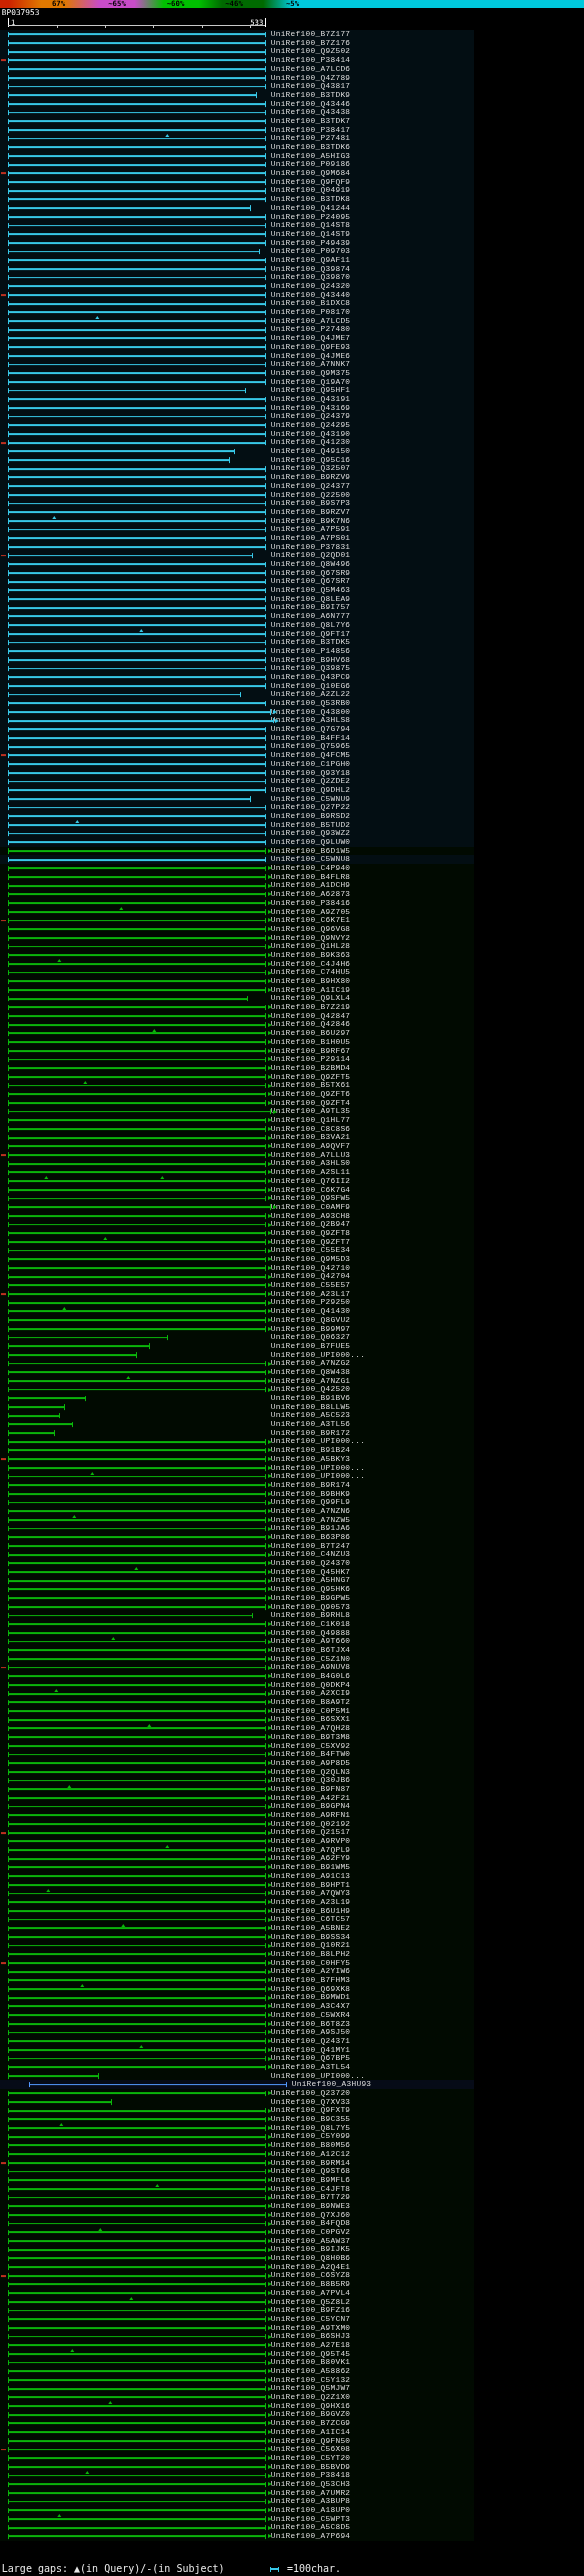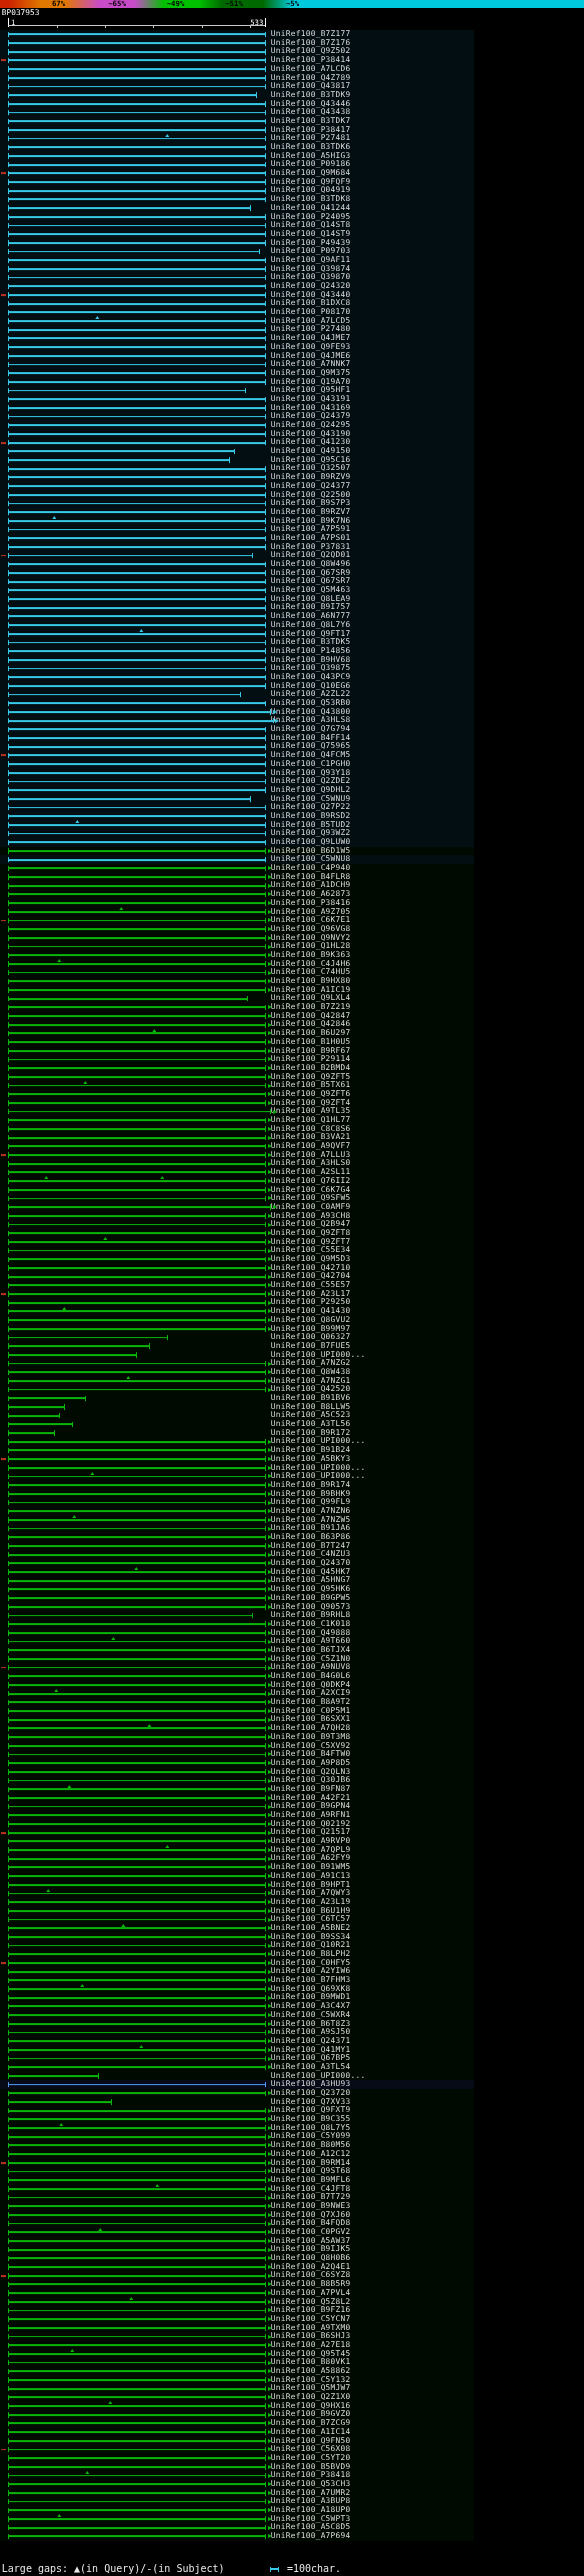--- a/index.html
+++ b/index.html
@@ -25,25 +25,25 @@
   .rstart {
     position:absolute; left:8.2px; top:0.9px; color:#fff; font-size:7.3px; line-height:9.1px;
     border-left:0.9px solid #fff; padding-left:1.8px;
   }
   .rend {
     position:absolute; right:1.8px; top:0.9px; color:#fff; font-size:7.3px; line-height:9.1px;
     border-right:0.9px solid #fff; padding-right:1.8px;
   }
 
   
-  .rows { width:474px; }
+  .rows { width:474px;font-family:Liberation Mono, monospace; }
   .row { height:8.7px; display:flex; align-items:stretch; }
   .row.c { background:rgba(20,90,120,0.16); }
   .row.g { background:rgba(10,80,10,0.13); }
-  .row.b { background:rgba(40,70,140,0.16); }
+  .row.b { background:rgba(40,70,140,0.16);padding-left:21px; }
   .bars { width:268px; flex:none; position:relative; }
   .track { position:absolute; left:8.2px; right:1.8px; top:0; height:100%; }
   .bar { position:absolute; top:50%; height:1.8px; transform:translateY(-50%); }
   .bar::before,.bar::after { content:""; position:absolute; top:-1.8px; width:0.9px; height:5.5px; background:currentColor; }
   .bar::before { left:0; }
   .bar::after  { right:0; }
   .arrow {
     position:absolute; right:-5.5px; top:50%; transform:translateY(-50%); width:0; height:0;
     border-left:4.6px solid currentColor; border-top:2.7px solid transparent; border-bottom:2.7px solid transparent;
   }
@@ -65,22 +65,22 @@
   .sample-bar::before,.sample-bar::after { content:""; position:absolute; top:-1.8px; width:0.9px; height:5.5px; background:#38c8e8; }
   .sample-bar::before { left:0; }
   .sample-bar::after { right:0; }
 </style>
 </head>
 <body>
 
 <div class="scalebar" style="background: linear-gradient(to right, rgb(204, 34, 0) 0%, rgb(204, 34, 0) 1.5%, rgb(224, 120, 0) 7%, rgb(224, 120, 0) 11%, rgb(200, 76, 200) 17%, rgb(200, 76, 200) 23%, rgb(0, 192, 0) 28%, rgb(0, 192, 0) 34%, rgb(0, 106, 0) 38%, rgb(0, 106, 0) 45%, rgb(0, 200, 220) 50%, rgb(0, 200, 220) 100%);">
     <span class="scale-label" style="left: 10%;">67%</span>
     <span class="scale-label" style="left: 20%;">~65%</span>
-    <span class="scale-label" style="left: 30%;">~49%</span>
-    <span class="scale-label" style="left: 40%;">~51%</span>
+    <span class="scale-label" style="left: 30%;">~60%</span>
+    <span class="scale-label" style="left: 40%;">~46%</span>
     <span class="scale-label" style="left: 50%;">~5%</span>
   </div>
 
 <div class="queryname">BP037953</div>
 
 <div class="ruler">
   <span class="rstart">1</span>
   <div class="rline">
       <i class="tick" style="left: 18.7617%;"></i>
       <i class="tick" style="left: 37.5235%;"></i>

